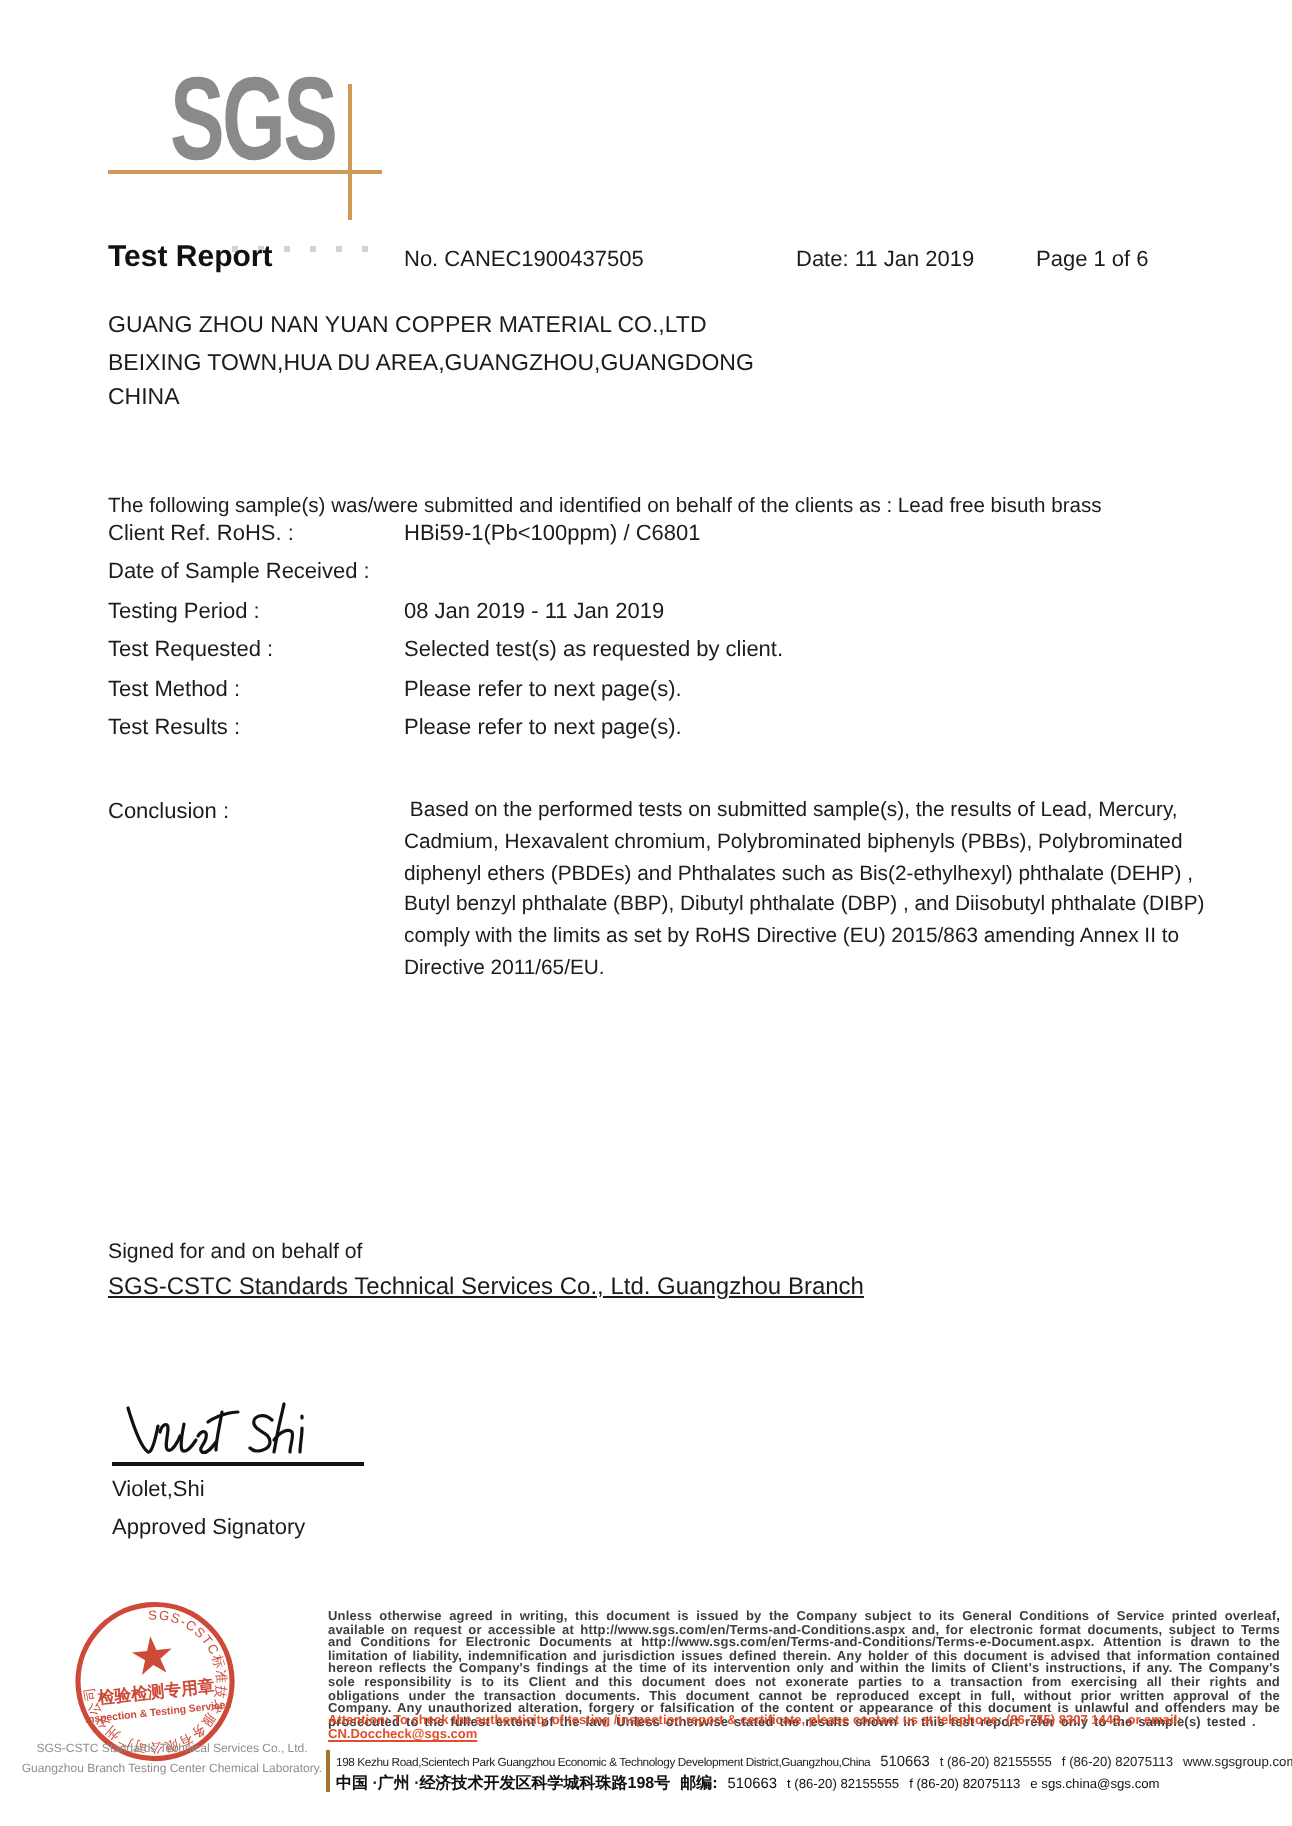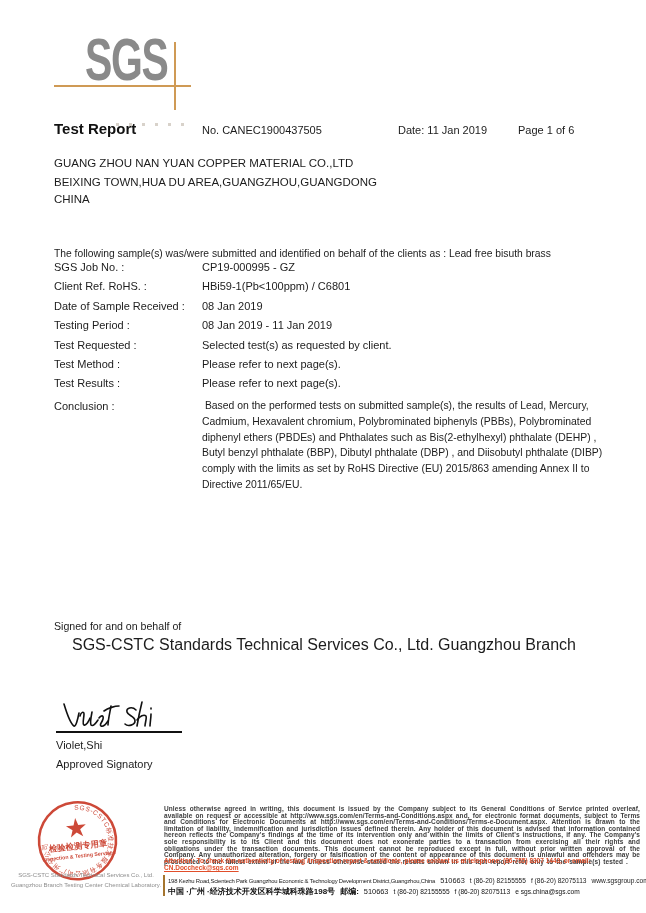--- a/index.html
+++ b/index.html
@@ -39,21 +39,21 @@
 
   
   .conclusion-label{position:absolute;left:54px;top:400px;font-size:11px;}
   .conclusion-text{
     position:absolute;left:202px;top:398px;width:408px;font-size:10.4px;line-height:15.8px;
     white-space:pre-wrap;
   }
 
   
   .signed-for{position:absolute;left:54px;top:620px;font-size:10.6px;}
-  .signing-company{position:absolute;left:72px;top:636px;font-size:16px;}
+  .signing-company{position:absolute;left:54px;top:636px;font-size:12px;text-decoration:underline;}
   .signature-svg{position:absolute;left:58px;top:698px;}
   .signature-line{position:absolute;left:56px;top:731px;width:126px;height:2px;background:#111;}
   .signatory-name{position:absolute;left:56px;top:739px;font-size:11px;}
   .signatory-role{position:absolute;left:56px;top:758px;font-size:11px;}
 
   
   .disclaimer{
     position:absolute;left:164px;top:806px;width:476px;font-size:6.5px;line-height:6.6px;
     color:#3d3d3d;text-align:justify;font-weight:bold;letter-spacing:0.1px;word-spacing:1px;
   }
@@ -103,30 +103,25 @@
   <div class="h-page">Page 1 of 6</div>
 
   <div class="client-name">GUANG ZHOU NAN YUAN COPPER MATERIAL CO.,LTD</div>
   <div class="client-addr1">BEIXING TOWN,HUA DU AREA,GUANGZHOU,GUANGDONG</div>
   <div class="client-addr2">CHINA</div>
 
   <div class="sample-statement">The following sample(s) was/were submitted and identified on behalf of the clients as : Lead free bisuth brass</div>
 
   <div class="info-table">
     <div class="info-row">
-      <span class="info-label">SGS Job No. :</span>
-      <span class="info-value">CP19-000995 - GZ</span>
-    </div>
-    <div class="info-row">
       <span class="info-label">Client Ref. RoHS. :</span>
       <span class="info-value">HBi59-1(Pb&lt;100ppm) / C6801</span>
     </div>
     <div class="info-row">
       <span class="info-label">Date of Sample Received :</span>
-      <span class="info-value">08 Jan 2019</span>
     </div>
     <div class="info-row">
       <span class="info-label">Testing Period :</span>
       <span class="info-value">08 Jan 2019 - 11 Jan 2019</span>
     </div>
     <div class="info-row">
       <span class="info-label">Test Requested :</span>
       <span class="info-value">Selected test(s) as requested by client.</span>
     </div>
     <div class="info-row">

